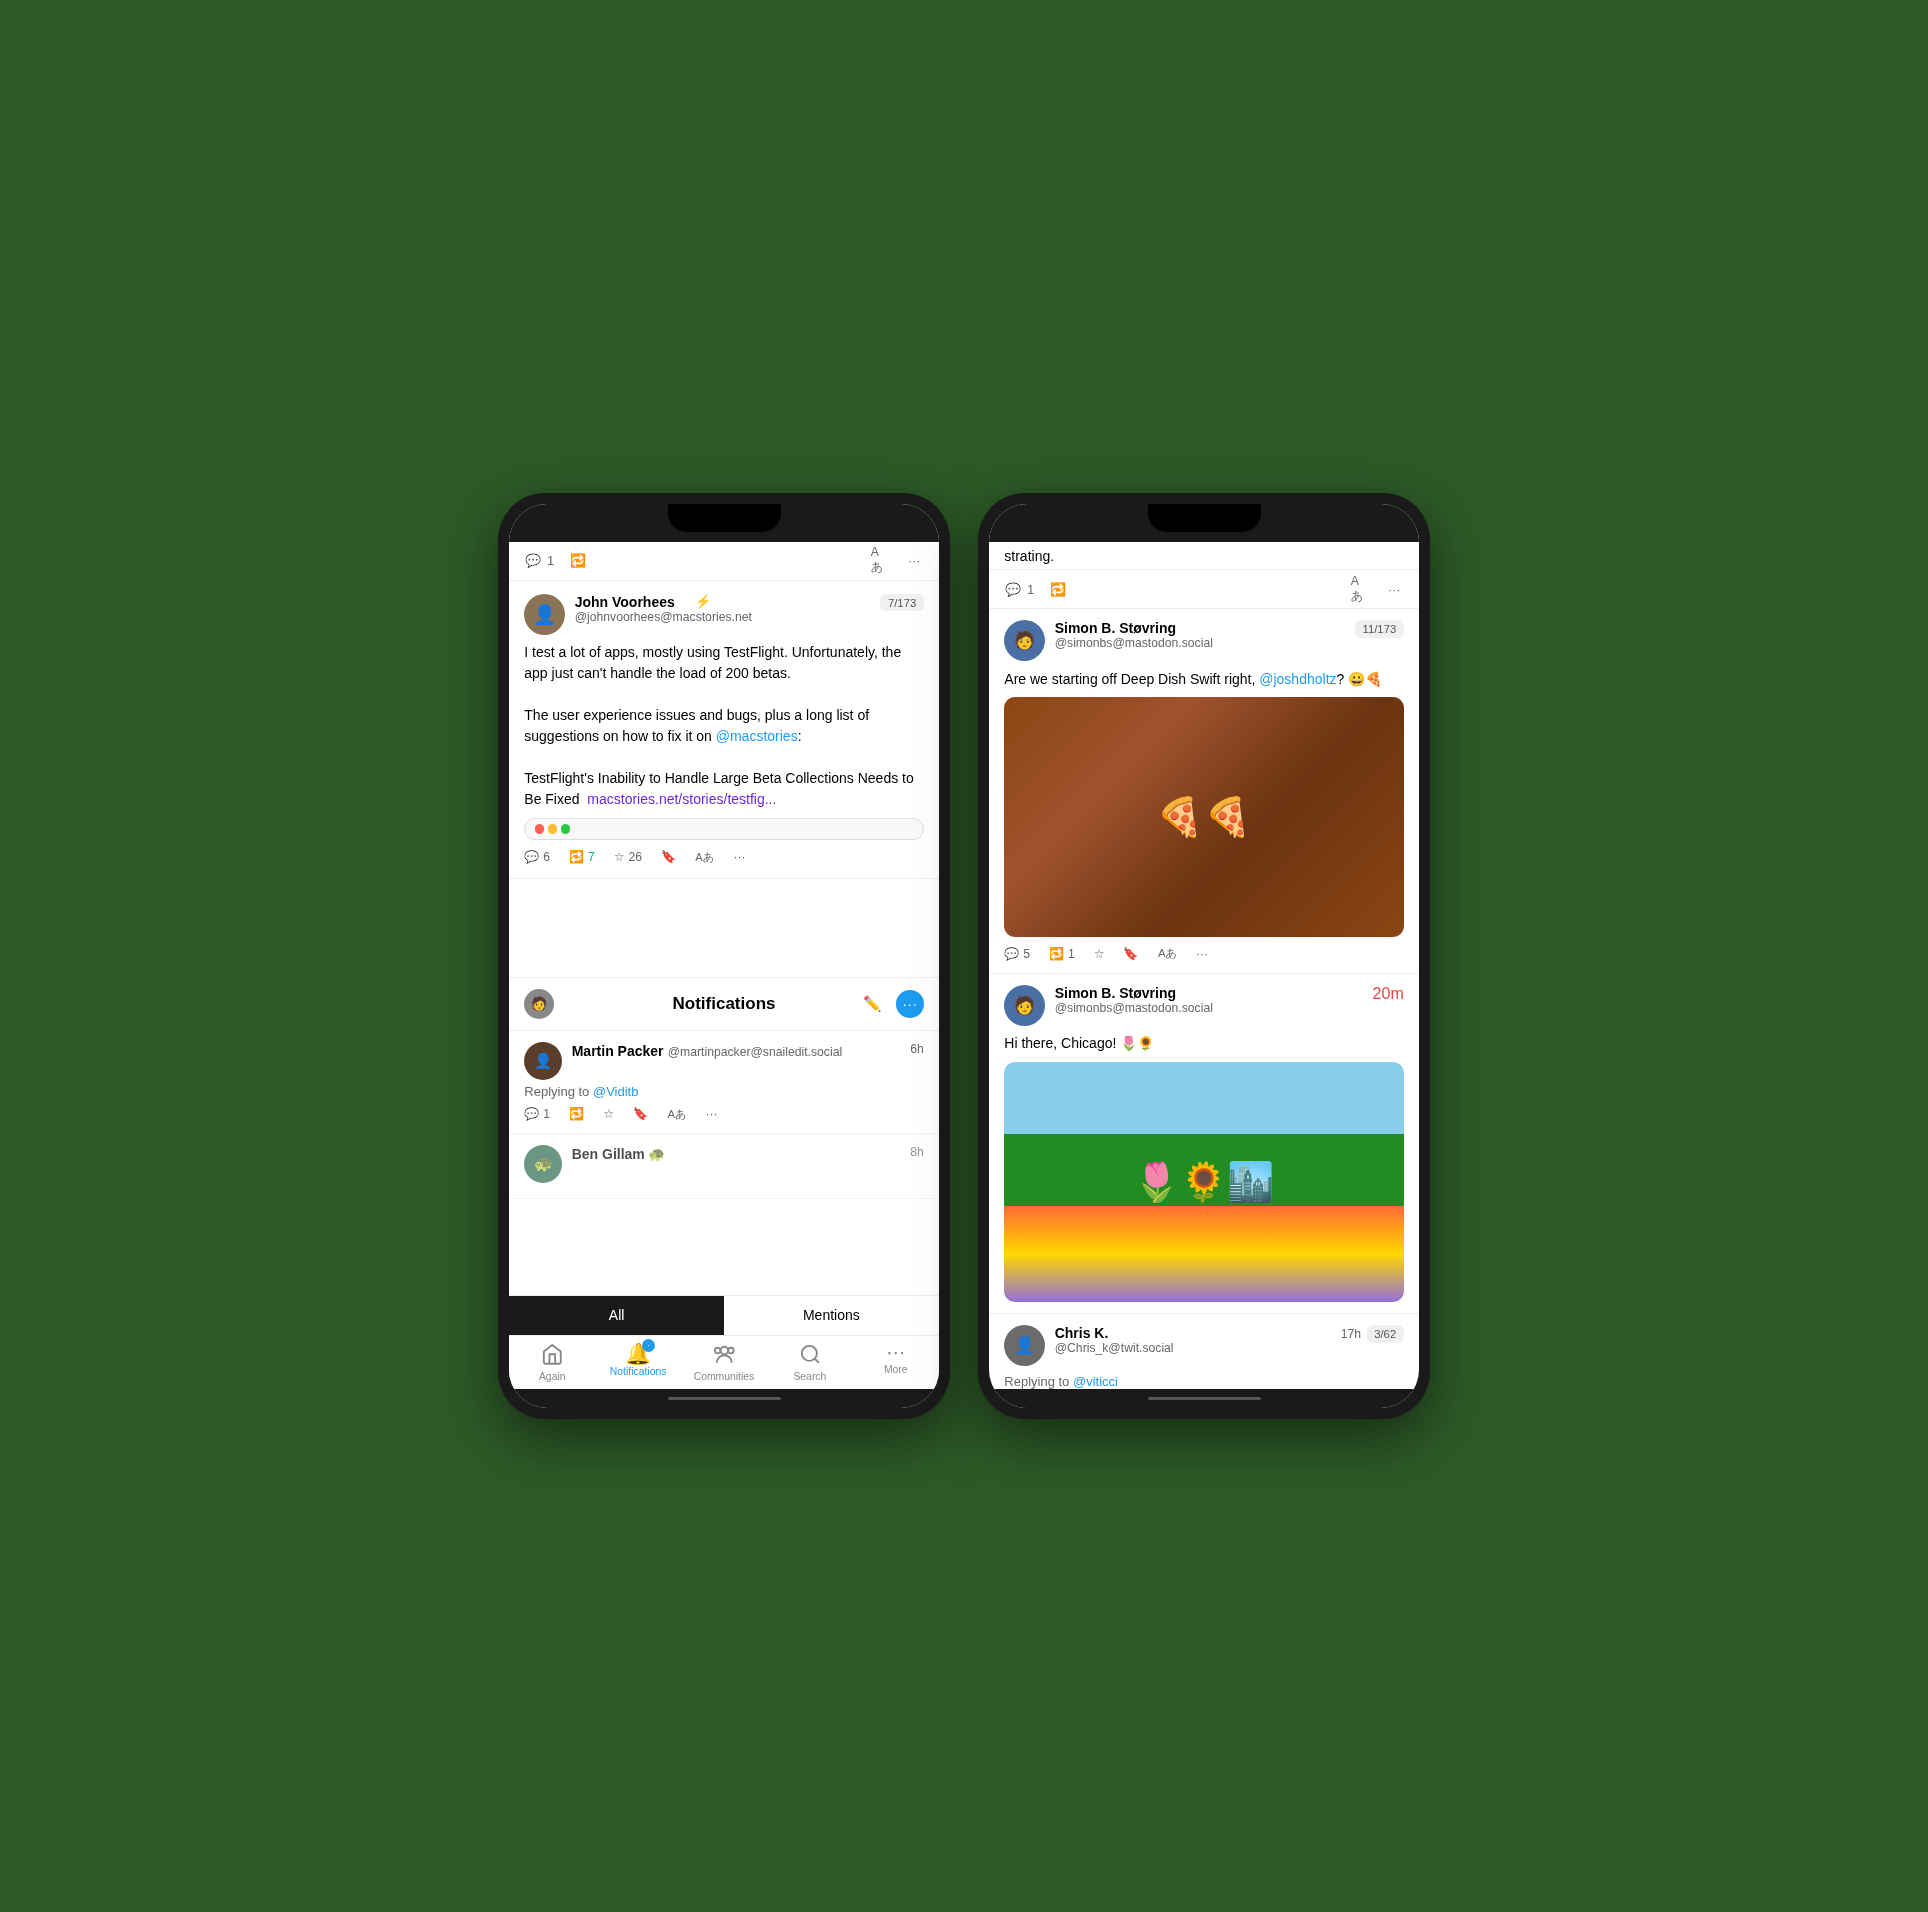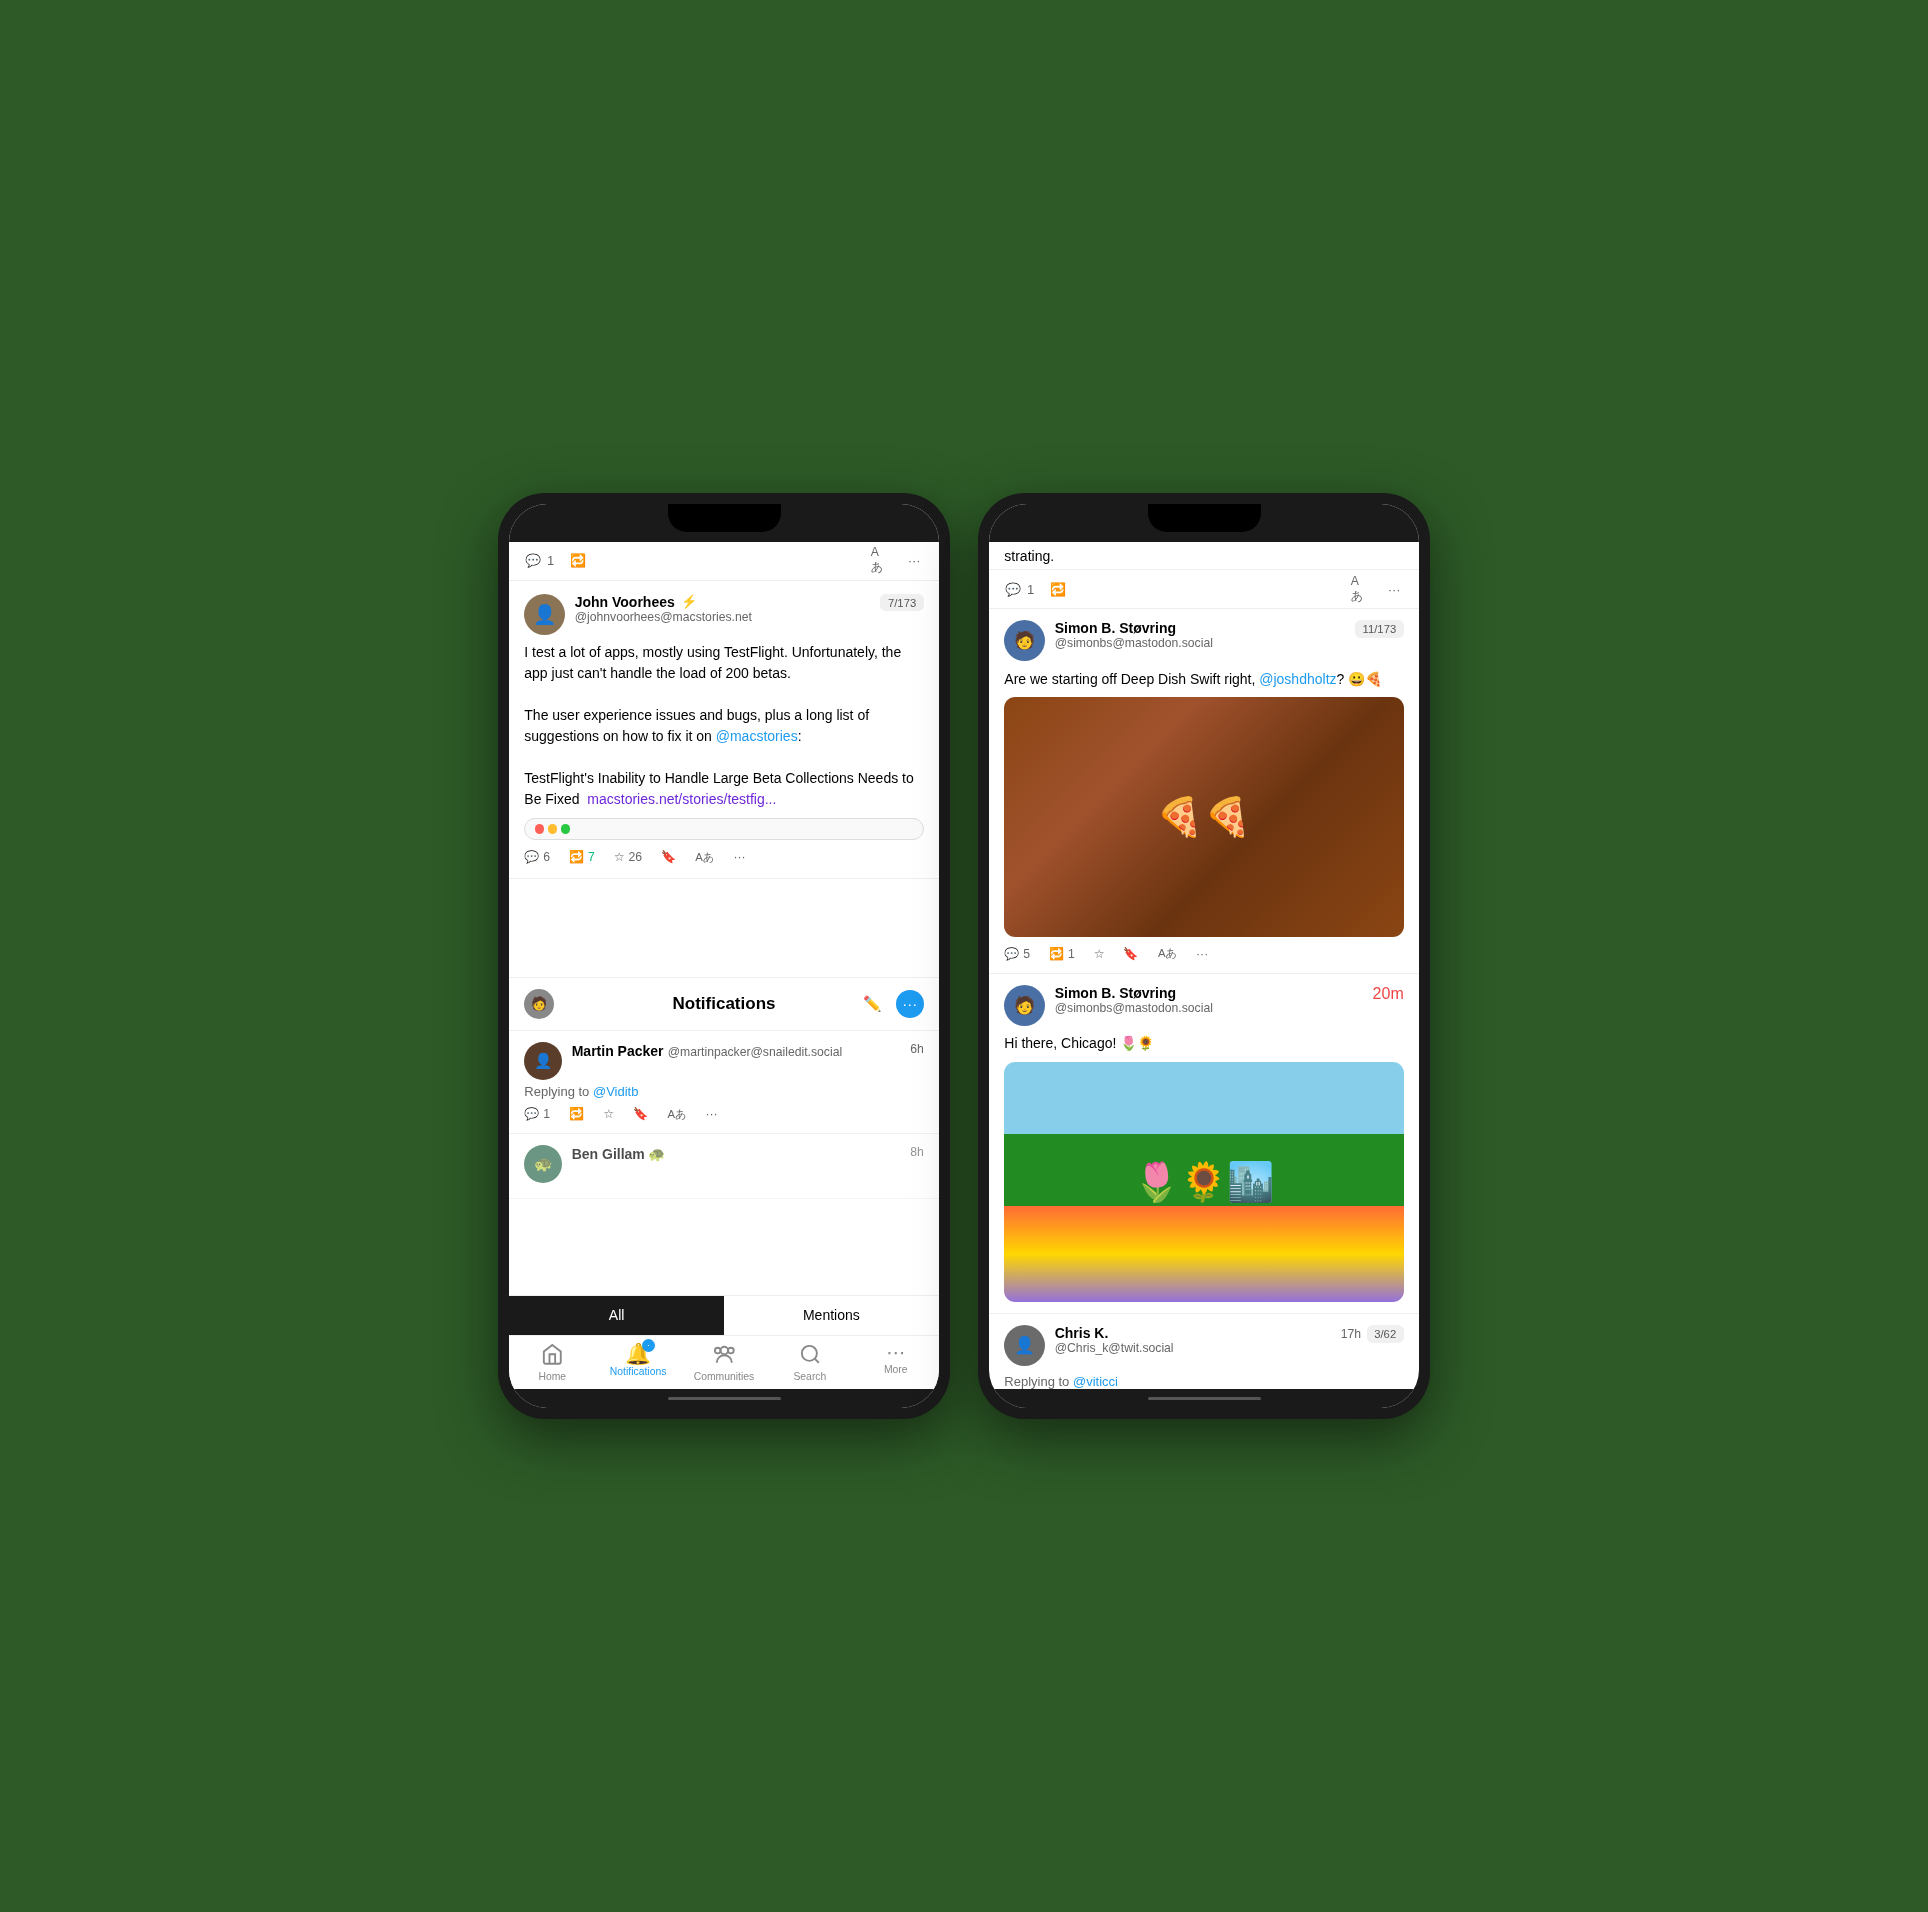--- a/index.html
+++ b/index.html
@@ -114,21 +114,21 @@
       font-size: 17px;
     }
 
     .user-info { flex: 1; }
     .display-name {
       font-weight: 700;
       font-size: 14px;
       color: #000;
       display: flex;
       align-items: center;
-      gap: 7px;
+      gap: 21px;
     }
     .handle { color: #666; font-size: 12.2px; }
     .tweet-counter {
       background: #f0f0f0;
       color: #555;
       font-size: 11.3px;
       padding: 2.8px 7.5px;
       border-radius: 5.6px;
     }
 
@@ -593,21 +593,21 @@
     </div>
 
     <div class="tab-bar">
       <div class="tab-item">
         <div class="tab-icon">
           <svg width="22.6" height="22.6" viewBox="0 0 24 24" fill="none" stroke="currentColor" stroke-width="2">
             <path d="M3 9l9-7 9 7v11a2 2 0 01-2 2H5a2 2 0 01-2-2z"></path>
             <polyline points="9,22 9,12 15,12 15,22"></polyline>
           </svg>
         </div>
-        <span style="font-size:10.4px;">Home</span>
+        <span style="font-size:10.4px;">Again</span>
       </div>
       <div class="tab-item active">
         <div class="tab-icon" style="color:#1d9bf0; position:relative;">
           🔔
           <span style="position:absolute;top:-3.8px;right:-3.8px;background:#1d9bf0;color:#fff;border-radius:50%;width:13px;height:13px;font-size:8.5px;display:flex;align-items:center;justify-content:center;">·</span>
         </div>
         <span style="font-size:10.4px;color:#1d9bf0;">Notifications</span>
       </div>
       <div class="tab-item">
         <div class="tab-icon">

